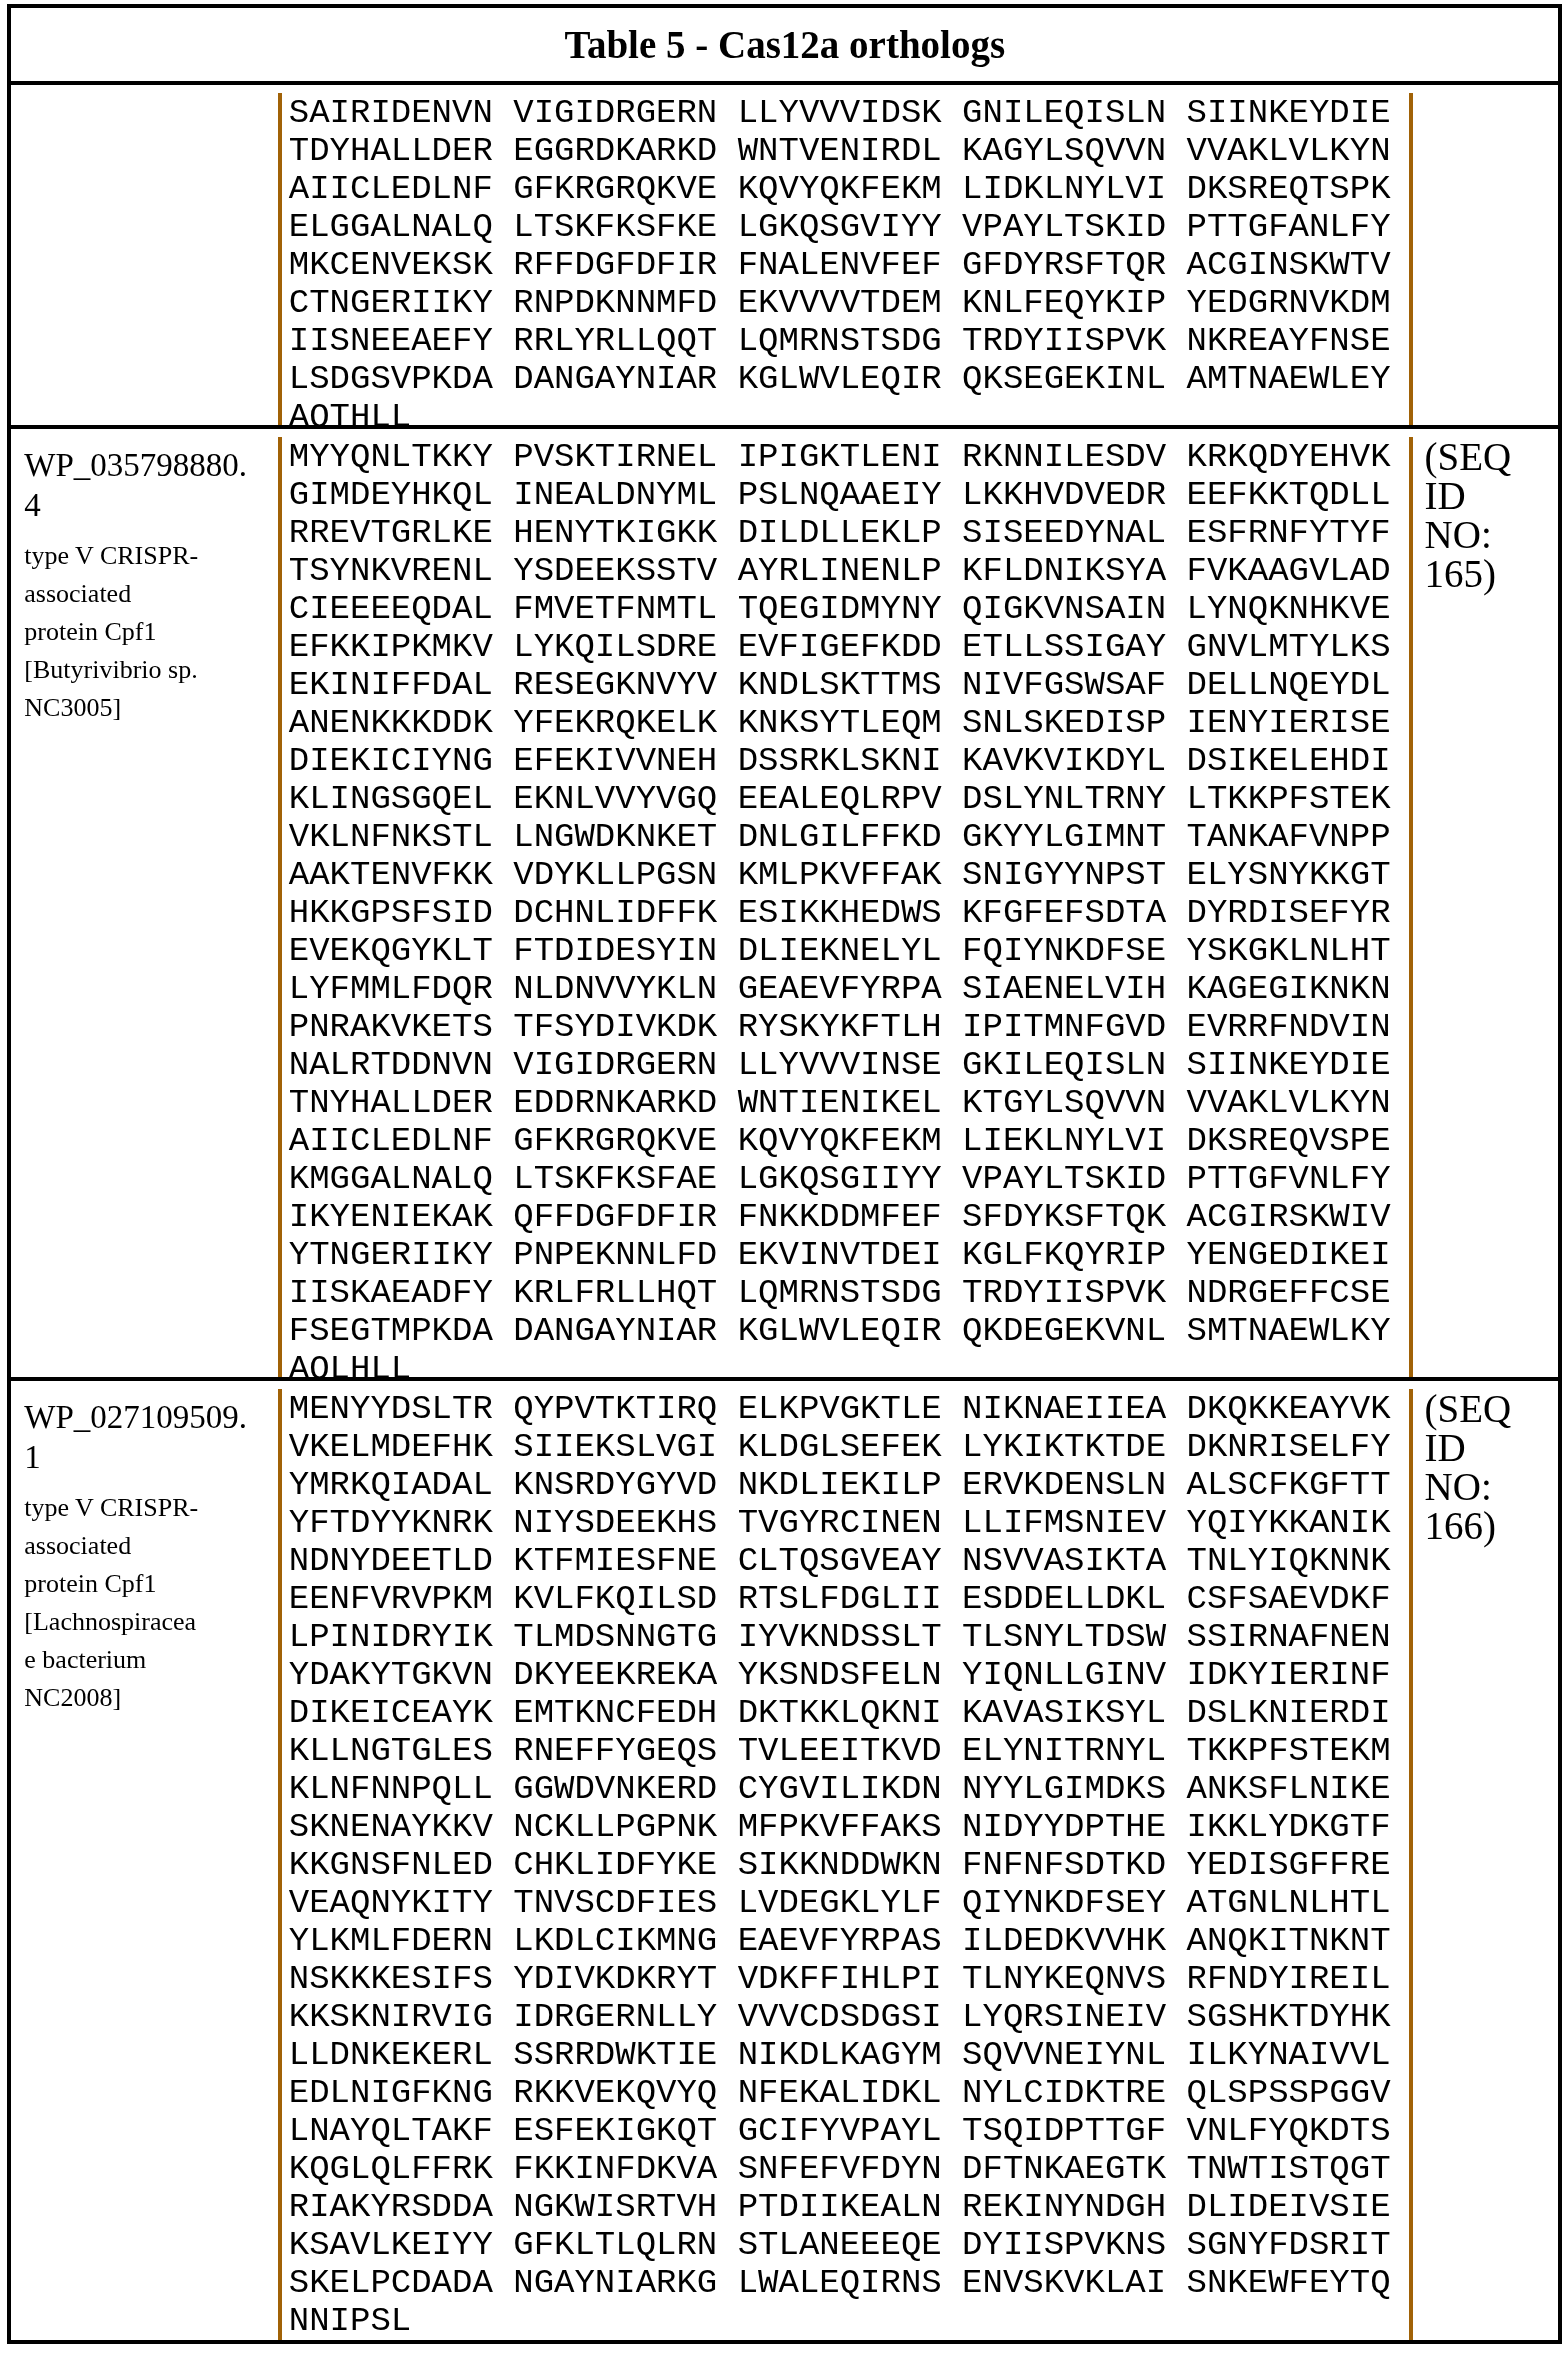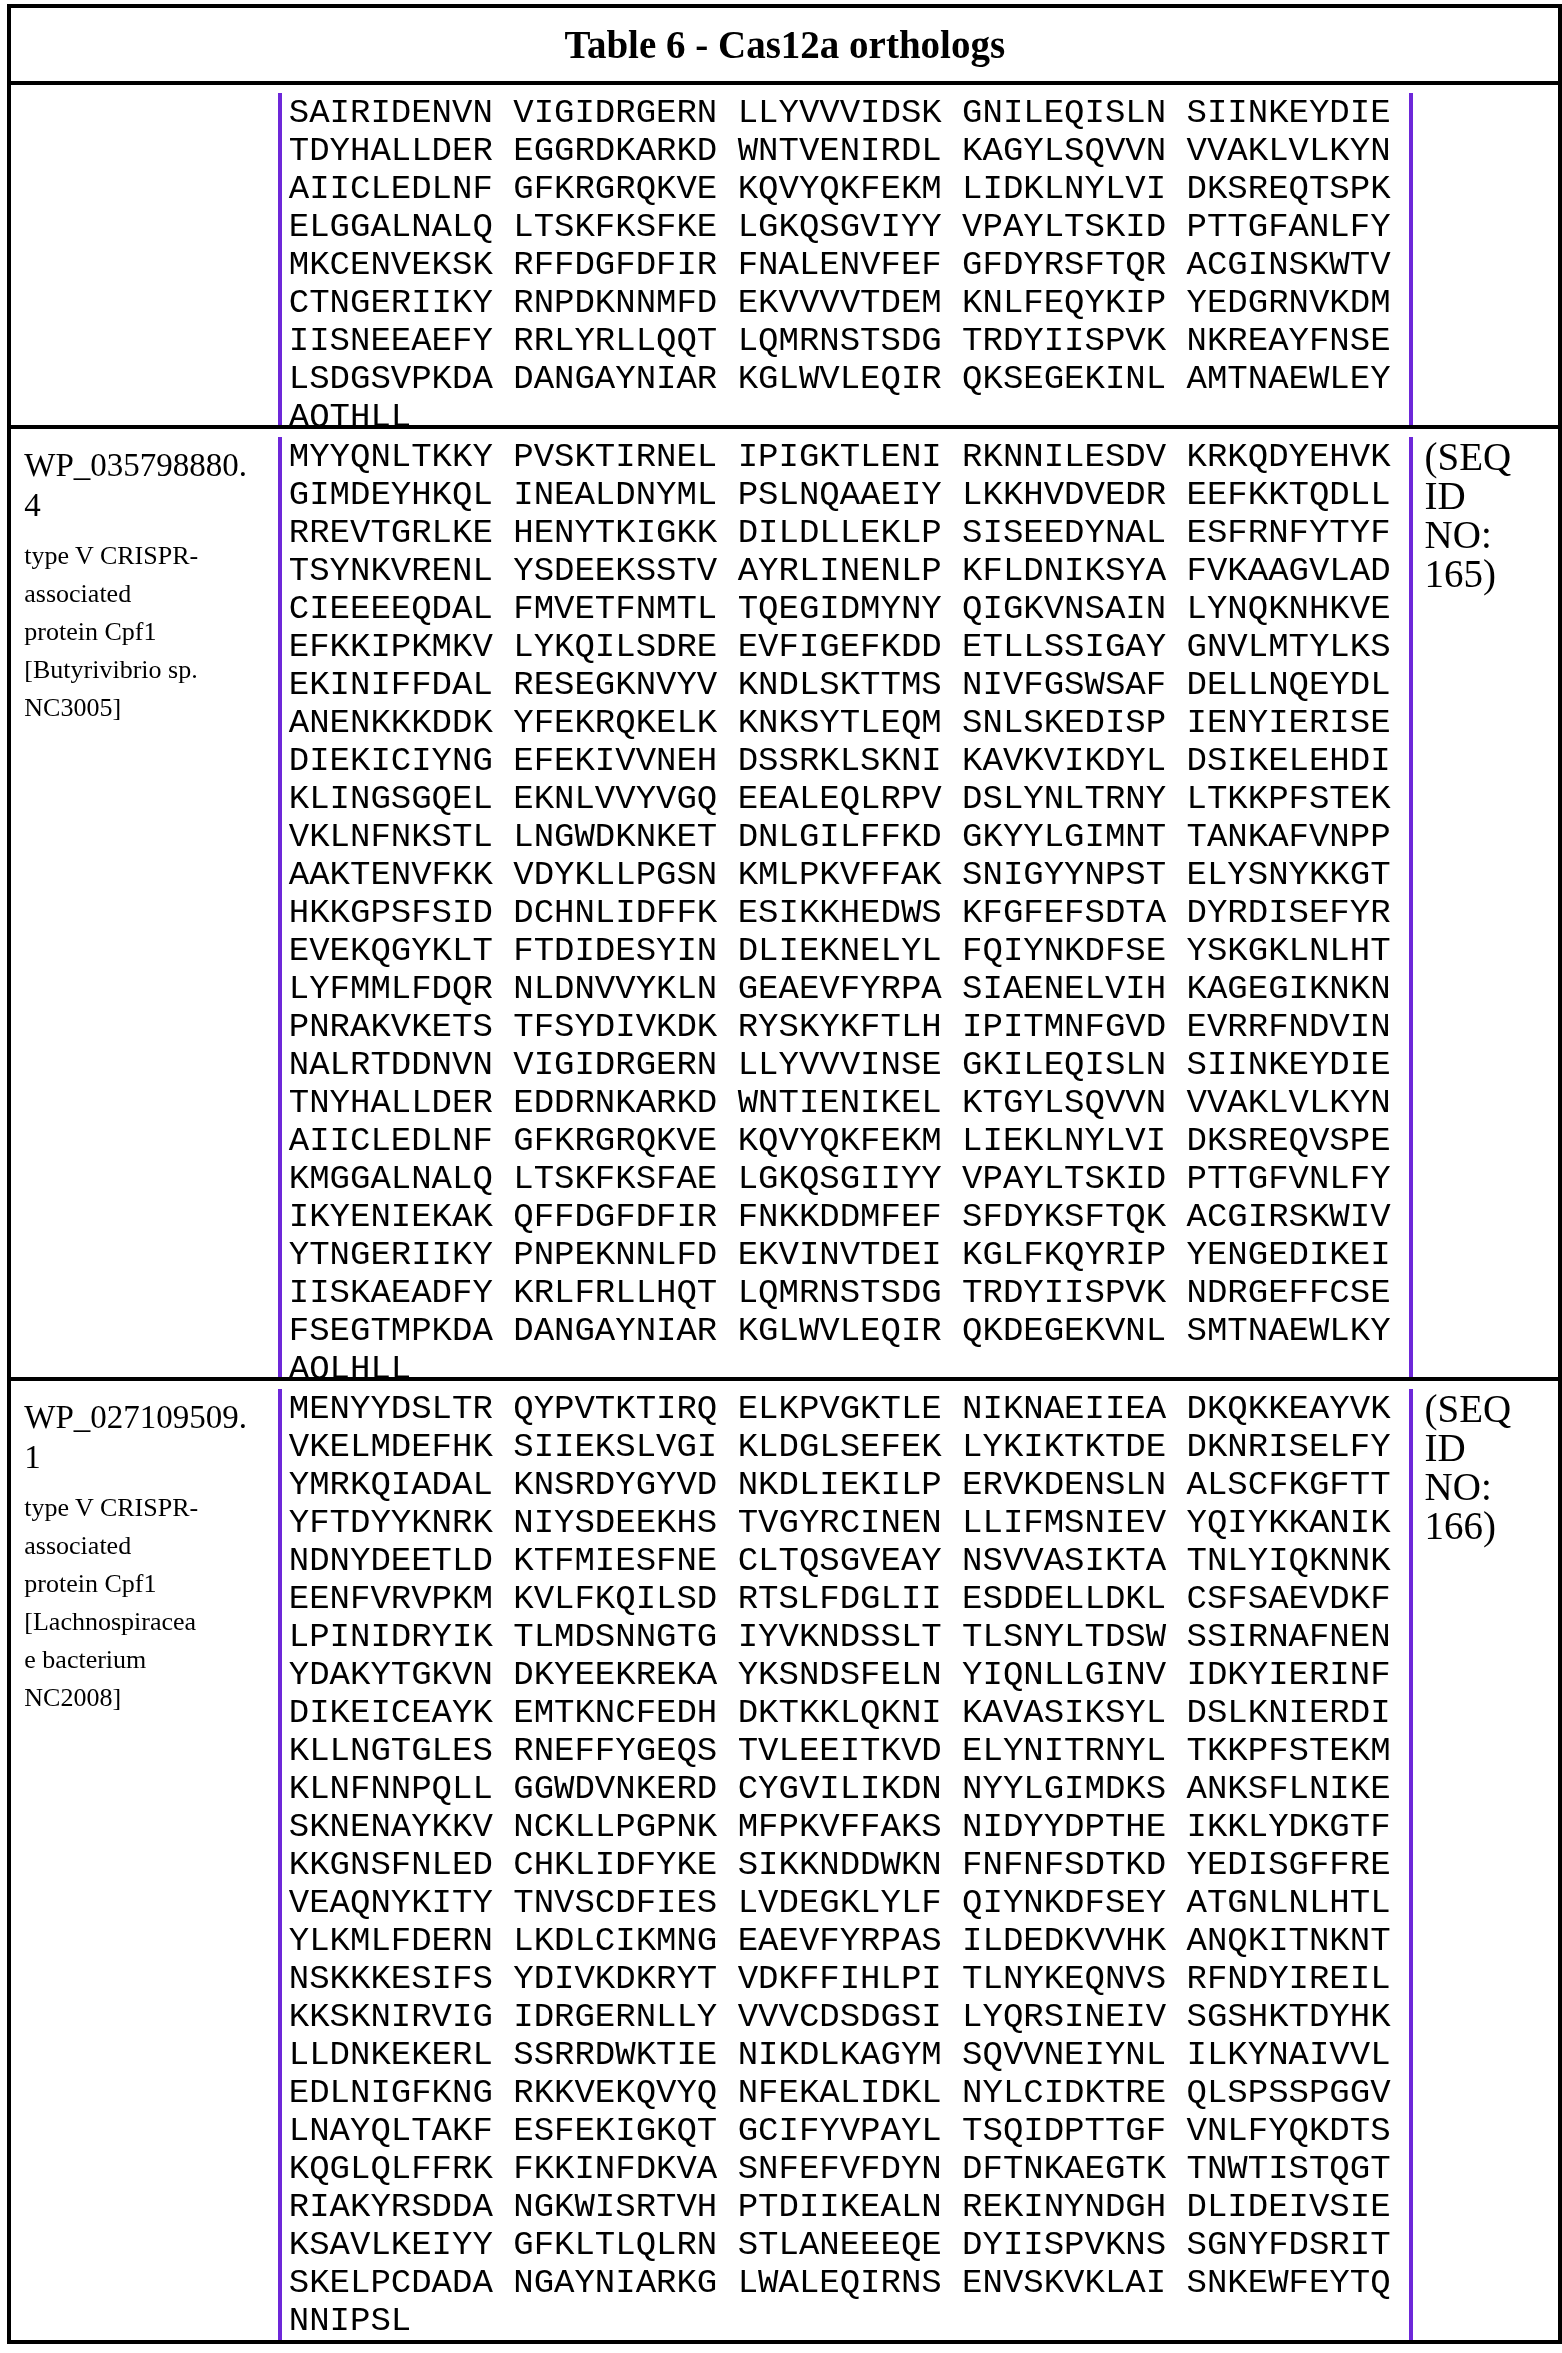--- a/index.html
+++ b/index.html
@@ -13,39 +13,39 @@
     display:flex;align-items:center;justify-content:center;
   }
   .title-text{
     font-family:"Liberation Serif",serif;font-weight:bold;font-size:39px;letter-spacing:0px;
   }
   .t-row{display:grid;grid-template-columns:271px 1131px 1fr;}
   .t-row.r1{height:340px;border-bottom:4.8px solid #000;}
   .t-row.r2{height:948px;border-bottom:4.8px solid #000;}
   .t-row.r3{flex:1;}
   .cell{overflow:hidden;}
-  .cell-label,.cell-seq{border-right:4px solid #6d28d9;margin-top:8px;}
+  .cell-label,.cell-seq{border-right:4px solid #a16207;margin-top:8px;}
   .cell-label{padding:8px 4.8px 0 13px;}
   .accession{font-size:33px;line-height:40px;white-space:pre-line;}
   .description{font-size:26px;line-height:38px;white-space:pre-line;margin-top:12px;}
   .cell-seq{padding:0.8px 0 0 6.5px;}
   .seq{
     margin:0;font-family:"Liberation Mono","DejaVu Sans Mono",monospace;
     font-size:34px;line-height:38px;white-space:pre;
   }
   .cell-seqid{padding:7.3px 0 0 11.3px;}
   .seqid-text{font-size:39px;line-height:39px;white-space:pre-line;}
 </style>
 </head>
 <body>
 
 <div class="table-wrap">
 
   <div class="title-row">
-    <div class="title-text">Table 6 - Cas12a orthologs</div>
+    <div class="title-text">Table 5 - Cas12a orthologs</div>
   </div>
 
   <div class="t-row r1">
     <div class="cell cell-label">
       <div class="accession"></div>
       <div class="description"></div>
     </div>
     <div class="cell cell-seq">
       <pre class="seq">SAIRIDENVN VIGIDRGERN LLYVVVIDSK GNILEQISLN SIINKEYDIE
 TDYHALLDER EGGRDKARKD WNTVENIRDL KAGYLSQVVN VVAKLVLKYN

